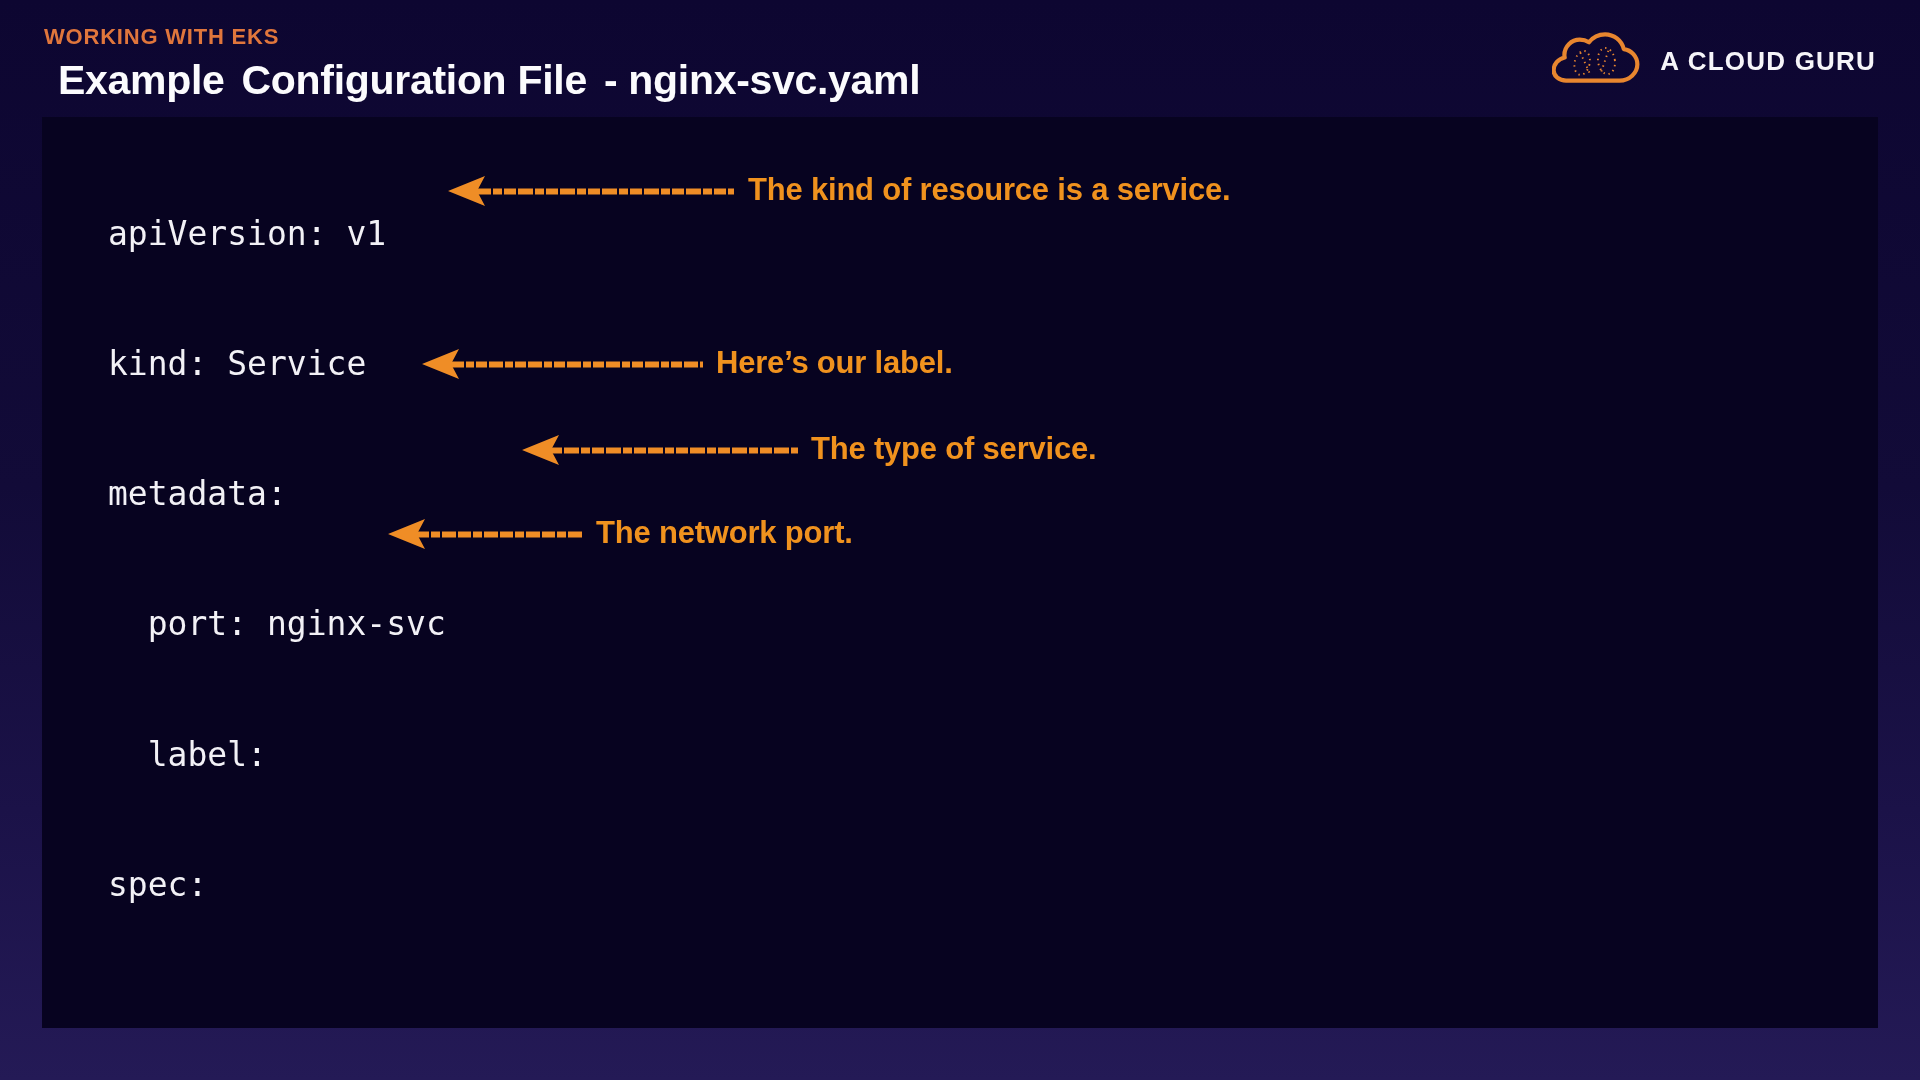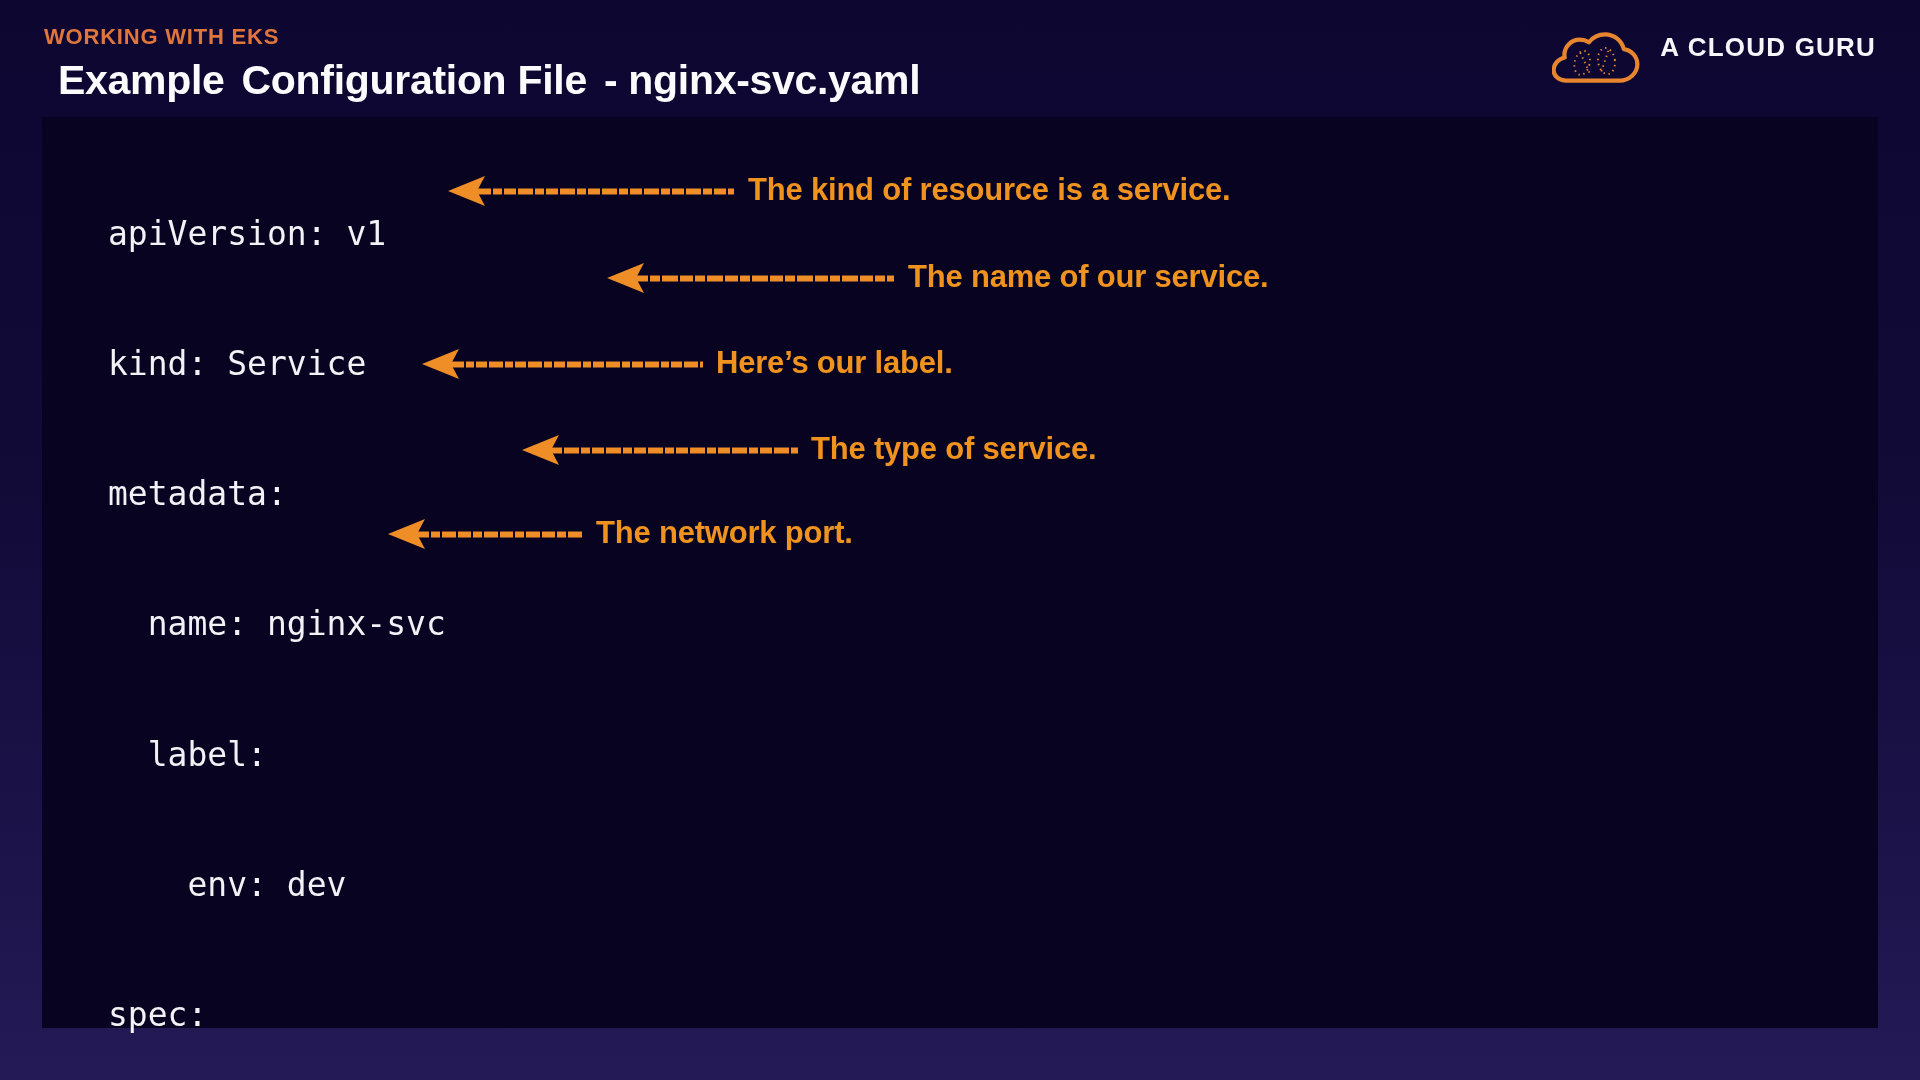--- a/index.html
+++ b/index.html
@@ -28,21 +28,21 @@
   .title{
     margin-top:7px;
     display:flex; column-gap:17px;
     color:#fbfbfd;
     font-size:41px; font-weight:bold;
     letter-spacing:-0.3px;
     white-space:nowrap;
     margin-left:14px;
   }
   .brand{
-    display:flex; gap:14px;
+    display:flex; align-items:center; gap:14px;
     margin-top:8px;
   }
   .brand-text{
     color:#f6f5f9;
     font-size:26px; font-weight:bold;
     letter-spacing:1.2px;
     white-space:nowrap;
   }
 
   
@@ -104,46 +104,38 @@
       <span class="brand-text">A CLOUD GURU</span>
     </div>
   </div>
 
   <div class="panel">
 
     <div class="code">
       <div>apiVersion: v1</div>
       <div>kind: Service</div>
       <div>metadata:</div>
-      <div>  name: nginx-svc</div>
+      <div>  port: nginx-svc</div>
       <div>  label:</div>
-      <div>    env: dev</div>
       <div>spec:</div>
       
       
       
       
       
     </div>
 
     <div class="annotation" style="left:406px; top:57px;">
       <svg class="arrow-svg" width="289" height="34" viewBox="0 0 289 34" aria-hidden="true">
         <path d="M28,17.5 H286" stroke="#ef8d26" stroke-width="6" fill="none" stroke-dasharray="15 2 9 2 12 2"></path>
         <polygon points="0,17 37,2 29,17 37,32" fill="#ef8d26"></polygon>
       </svg>
       <span class="annotation-text">The kind of resource is a service.</span>
     </div>
 
-    <div class="annotation" style="left:565px; top:144px;">
-      <svg class="arrow-svg" width="290" height="34" viewBox="0 0 290 34" aria-hidden="true">
-        <path d="M28,17.5 H287" stroke="#ef8d26" stroke-width="6" fill="none" stroke-dasharray="13 2 10 2 16 2"></path>
-        <polygon points="0,17 37,2 29,17 37,32" fill="#ef8d26"></polygon>
-      </svg>
-      <span class="annotation-text">The name of our service.</span>
-    </div>
 
     <div class="annotation" style="left:380px; top:230px;">
       <svg class="arrow-svg" width="283" height="34" viewBox="0 0 283 34" aria-hidden="true">
         <path d="M28,17.5 H281" stroke="#ef8d26" stroke-width="6" fill="none" stroke-dasharray="14 2 8 2 11 2"></path>
         <polygon points="0,17 37,2 29,17 37,32" fill="#ef8d26"></polygon>
       </svg>
       <span class="annotation-text">Here’s our label.</span>
     </div>
 
     <div class="annotation" style="left:480px; top:316px;">

